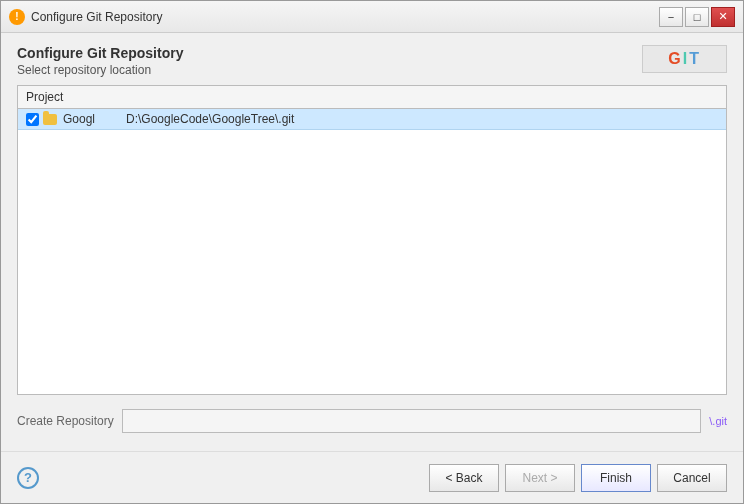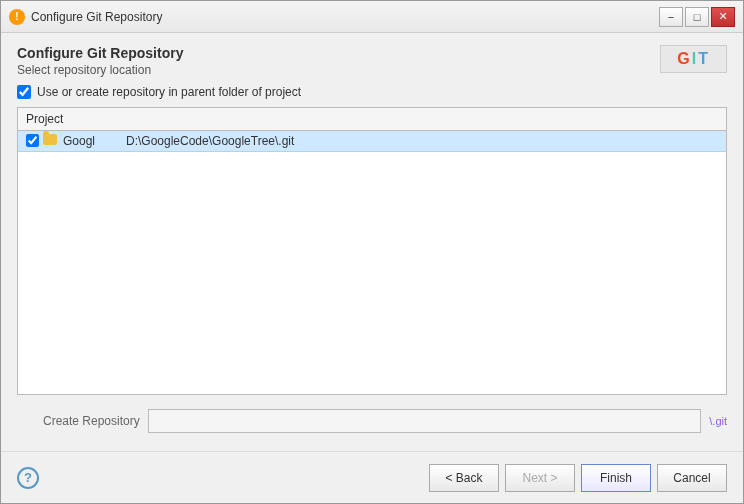--- a/index.html
+++ b/index.html
@@ -92,21 +92,21 @@
       font-weight: bold;
       color: #333;
     }
     .header-subtitle {
       font-size: 12px;
       color: #555;
     }
     .git-logo {
       background: #e8e8e8;
       border: 1px solid #ccc;
-      padding: 4px 16px;
+      padding: 4px 25px;
       font-size: 16px;
       font-weight: bold;
       letter-spacing: 2px;
       color: #333;
     }
     .git-logo span.g { color: #e44d26; }
     .git-logo span.i { color: #4ec9b0; }
     .git-logo span.t { color: #569cd6; }
     .checkbox-row {
       display: flex;
@@ -149,20 +149,21 @@
       display: flex;
       align-items: center;
       padding: 3px 8px;
       background: #cde8ff;
       border-bottom: 1px solid #b0d4f0;
     }
     .table-row-cell {
       font-size: 12px;
       color: #333;
       display: flex;
+      align-items: center;
       gap: 4px;
     }
     .table-row-cell.project { width: 100px; }
     .table-row-cell.location { width: 220px; }
     .table-row-cell.repository { flex: 1; }
     .row-checkbox {
       width: 13px;
       height: 13px;
     }
     .folder-icon {
@@ -187,21 +188,20 @@
     .bottom-section {
       display: flex;
       align-items: center;
       gap: 8px;
       padding: 6px 0;
     }
     .create-repo-label {
       font-size: 12px;
       color: #666;
       white-space: nowrap;
-      margin-left: 26px;
     }
     .repo-input {
       flex: 1;
       height: 24px;
       border: 1px solid #bbb;
       background: #f5f5f5;
       padding: 0 4px;
       font-size: 12px;
       color: #333;
       outline: none;
@@ -285,24 +285,20 @@
     <div class="header-section">
       <div class="header-text">
         <span class="header-title">Configure Git Repository</span>
         <span class="header-subtitle">Select repository location</span>
       </div>
       <div class="git-logo">
         <span class="g">G</span><span class="i">I</span><span class="t">T</span>
       </div>
     </div>
 
-    <div class="checkbox-row">
-      <input type="checkbox" checked="" style="">
-      <label>Use or create repository in parent folder of project</label>
-    </div>
 
     <div class="table-container">
       <div class="table-header">
         <span class="table-header-cell project">Project</span>
       </div>
       <div class="table-body">
         <div class="table-row">
           <div class="table-row-cell project">
             <input type="checkbox" class="row-checkbox" checked="" style="">
             <span class="folder-icon"></span>

